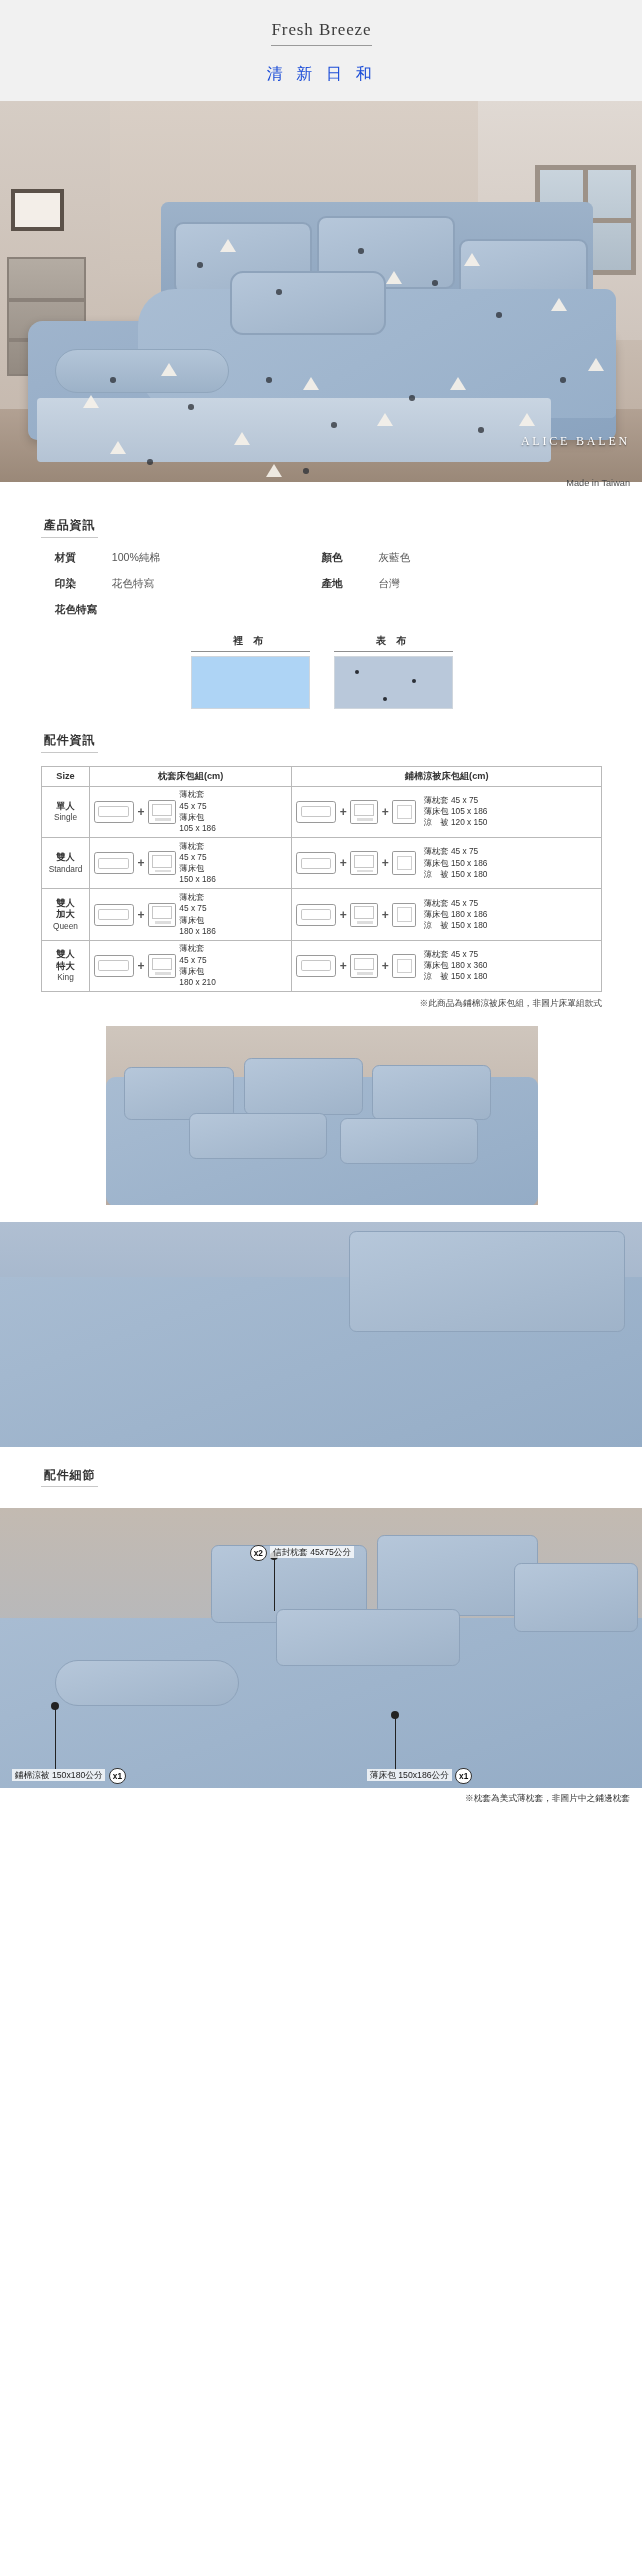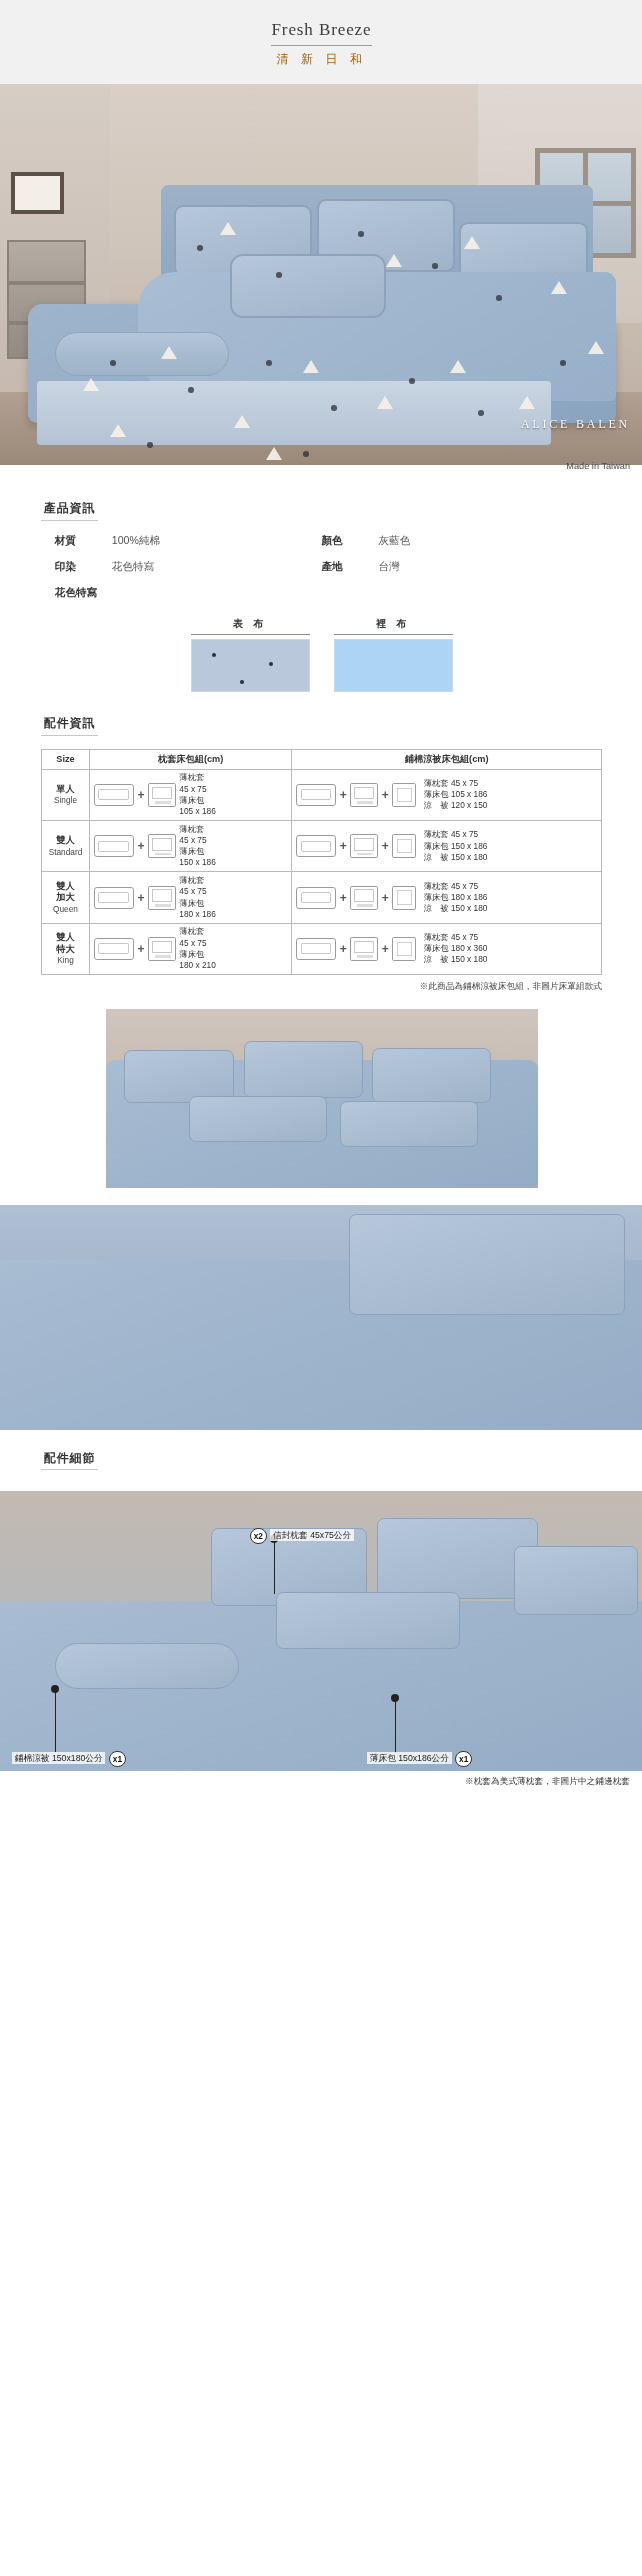--- a/index.html
+++ b/index.html
@@ -21,23 +21,23 @@
   .header .title {
     font-family:"Liberation Serif", serif;
     font-size:17px;
     color:#3c3c3c;
     letter-spacing:0.9px;
     display:inline-block;
     border-bottom:0.9px solid #9a9a9a;
     padding-bottom:4.6px;
   }
   .header .subtitle {
-    margin-top:5px;
-    font-size:12px;
-    color:#a16207;
+    margin-top:18px;
+    font-size:16px;
+    color:#1d4ed8;
     letter-spacing:4.6px;
   }
 
   
   .hero {
     position:relative;
     width:643px; height:381px;
     overflow:hidden;
     background:linear-gradient(180deg,#d9cfc6 0%,#cfc4ba 45%,#b9a99c 100%);
   }
@@ -336,33 +336,33 @@
         <span class="k">產地</span>
         <span class="v">台灣</span>
       </div>
       <div class="info-cell" style="width:100%;">
         <span class="k">花色特寫</span>
       </div>
     </div>
 
     <div class="swatch-row">
       <div class="swatch">
+        <div class="lbl">裡 布</div>
+        <div class="box back"></div>
+      </div>
+      <div class="swatch">
         <div class="lbl">表 布</div>
         <div class="box face">
           <span class="dot" style="position:absolute;left:20px;top:13px;width:4.6px;height:4.6px;border-radius:50%;background:#2b2f36;"></span>
           <span class="dot" style="position:absolute;left:77px;top:22px;width:4.6px;height:4.6px;border-radius:50%;background:#2b2f36;"></span>
           <span class="dot" style="position:absolute;left:48px;top:40px;width:4.6px;height:4.6px;border-radius:50%;background:#2b2f36;"></span>
           <span class="tri" style="position:absolute;left:35px;top:20px;"></span>
           <span class="tri" style="position:absolute;left:88px;top:7.3px;"></span>
           <span class="tri" style="position:absolute;left:13px;top:37px;"></span>
         </div>
-      </div>
-      <div class="swatch">
-        <div class="lbl">裡 布</div>
-        <div class="box back"></div>
       </div>
     </div>
   </div>
 
   <div class="sec-title-wrap">
     <div class="sec-title">配件資訊</div>
   </div>
   <div class="section">
     <table class="acc">
       <thead>

